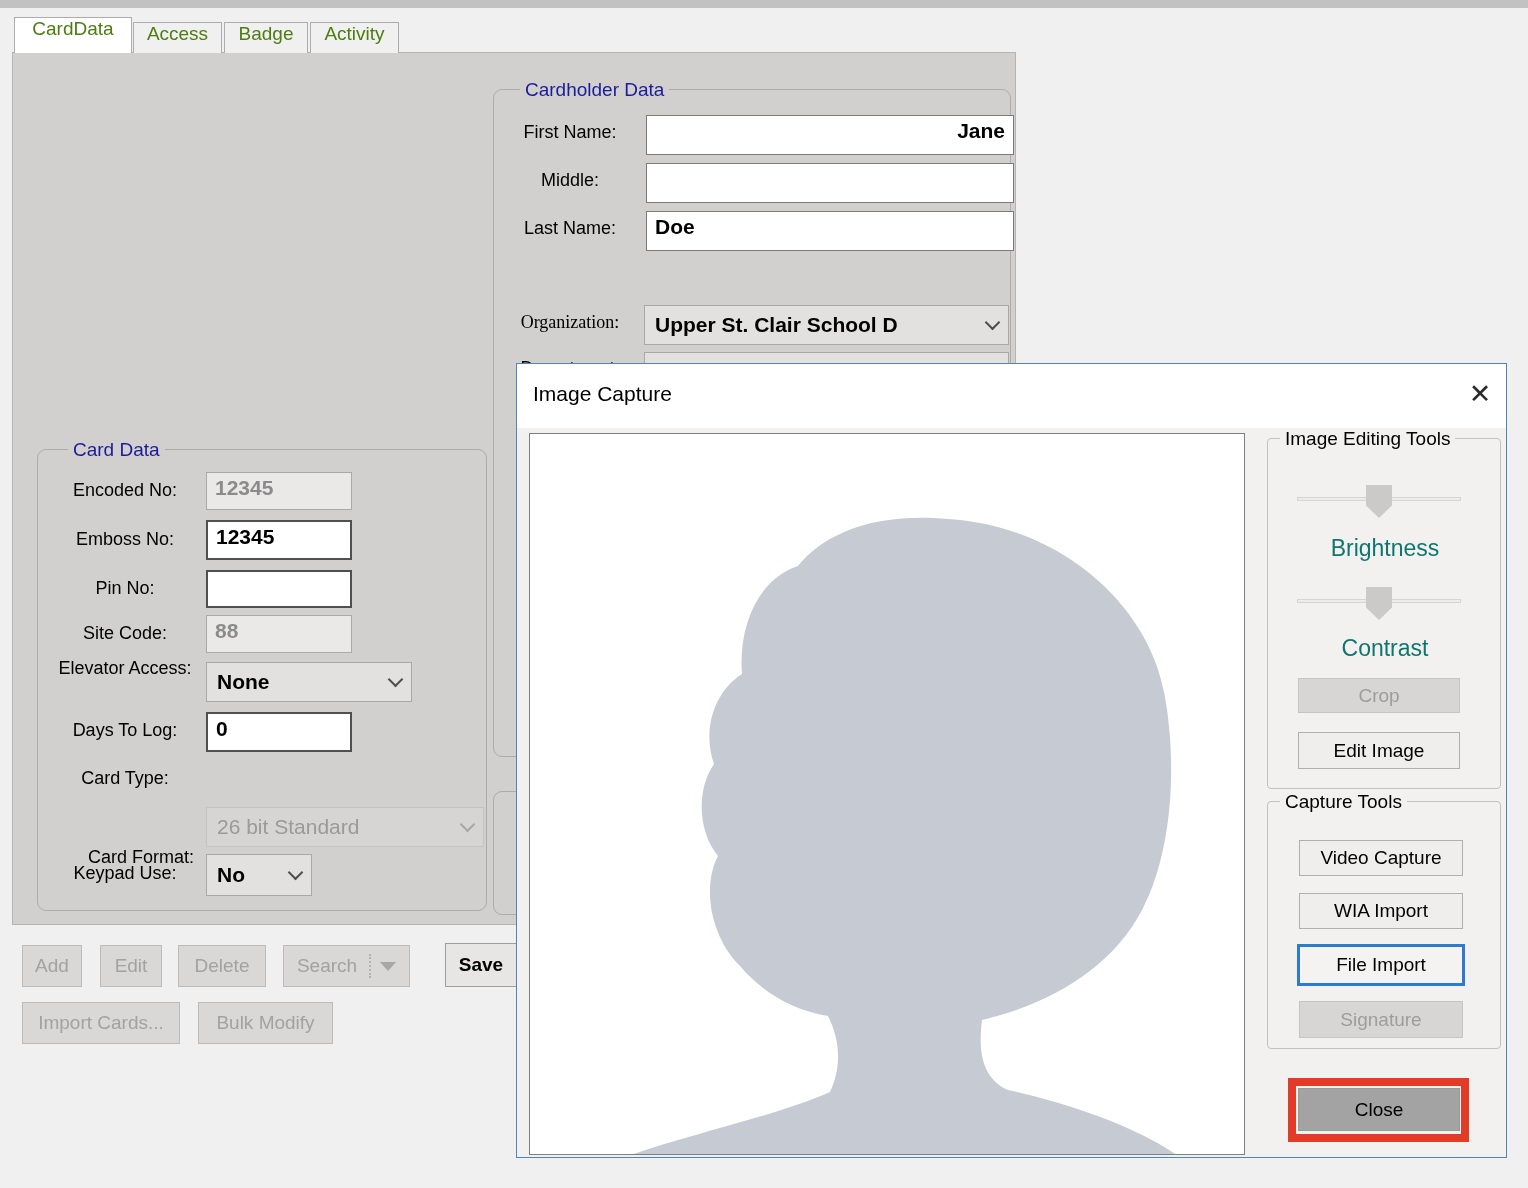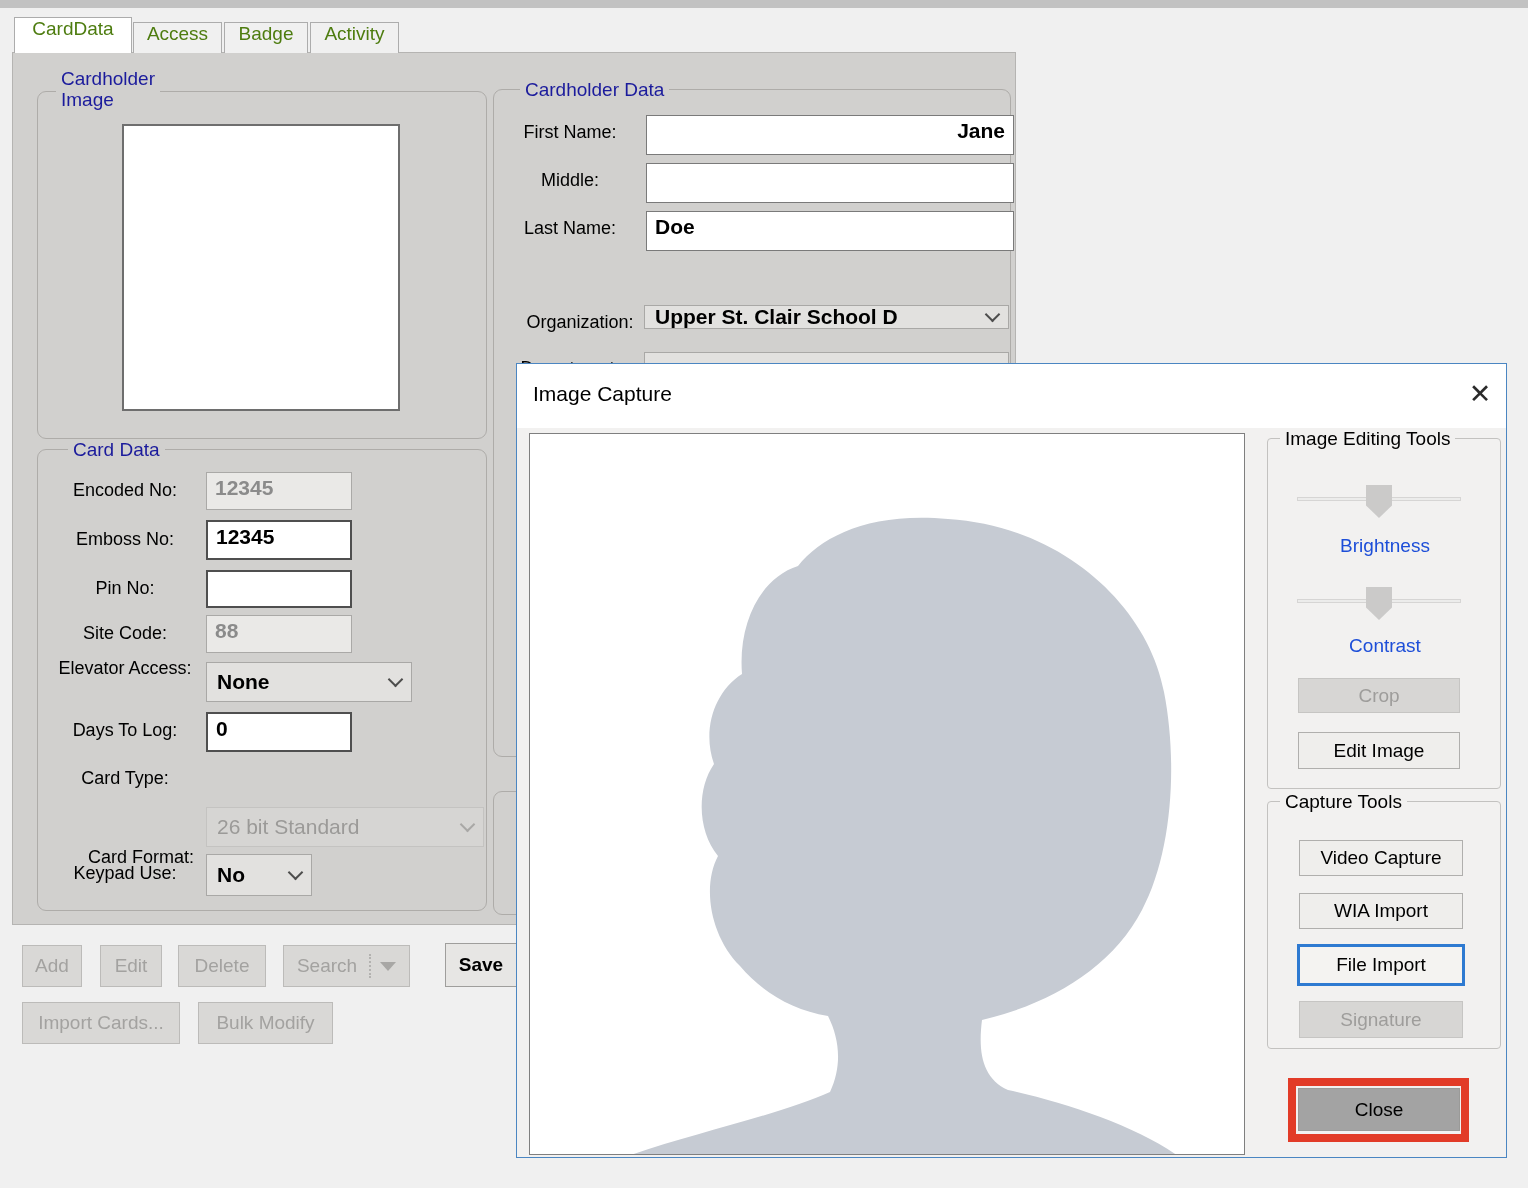--- a/index.html
+++ b/index.html
@@ -60,21 +60,21 @@
                border:1px solid #7f7f7f; overflow:hidden; }
 
   .dbtn { position:absolute; background:#efeeec; border:1px solid #b0afad; color:#000; font-size:19px;
           display:flex; align-items:center; justify-content:center; }
   .dbtn.disabled { background:#d7d6d4; border-color:#c6c5c3; color:#9e9d9b; }
   .dbtn.focused { border:3px solid #2e7ad1; background:#f4f3f1; }
 
   .slider-track { position:absolute; height:4px; background:#ececeb; border:1px solid #d6d5d4; }
   .slider-thumb { position:absolute; width:26px; height:33px; background:#cbcac9;
                   clip-path:polygon(0 0,100% 0,100% 62%,50% 100%,0 62%); }
-  .slider-label { position:absolute; width:234px; text-align:center; font-size:19px; color:#1d4ed8; }
+  .slider-label { position:absolute; width:234px; text-align:center; font-size:23px; color:#0f766e; }
 
   .red-rect { position:absolute; border:8px solid #e23b27; z-index:12; }
   .partial { position:absolute; font-size:18px; color:#000; }
 </style>
 </head>
 <body>
 
 <div class="screen">
   <div class="topstrip"></div>
 
@@ -86,39 +86,35 @@
     </div>
   <div class="tab" style="left:224px; width:84px;">
       <span>Badge</span>
     </div>
   <div class="tab" style="left:310px; width:89px;">
       <span>Activity</span>
     </div>
 
   <div class="panel">
 
-    <div class="group" style="left:24px; top:38px; width:450px; height:348px;">
-      <div class="group-caption" style="left:18px; top:-24px; width:104px;">Cardholder Image</div>
-      <div style="position:absolute; left:84px; top:32px; width:278px; height:287px; background:#fff; border:2px solid #6e6e6e;"></div>
-    </div>
 
     <div class="group" style="left:480px; top:36px; width:518px; height:668px;">
       <div class="group-caption" style="left:26px;">Cardholder Data</div>
 
       <div class="lbl" style="left:10px; top:32px; width:132px;">First Name:</div>
       <div class="tb" style="left:152px; top:25px; width:368px; height:40px;text-align:right;">Jane</div>
 
       <div class="lbl" style="left:10px; top:80px; width:132px;">Middle:</div>
       <div class="tb" style="left:152px; top:73px; width:368px; height:40px;"></div>
 
       <div class="lbl" style="left:10px; top:128px; width:132px;">Last Name:</div>
       <div class="tb" style="left:152px; top:121px; width:368px; height:40px;">Doe</div>
 
-      <div class="lbl" style="left:20px; top:222px; width:132px;">Organization:</div>
-      <div class="combo" style="left:150px; top:215px; width:365px; height:24px;">
+      <div class="lbl" style="left:10px; top:222px; width:132px;font-family:Liberation Serif, serif;">Organization:</div>
+      <div class="combo" style="left:150px; top:215px; width:365px; height:40px;">
         <span class="val">Upper St. Clair School D</span>
         <span class="chev"></span>
       </div>
 
       <div class="lbl" style="left:10px; top:268px; width:132px;">Department:</div>
       <div class="combo" style="left:150px; top:262px; width:365px; height:40px;">
         <span class="val">LTSDA</span>
       </div>
 
       <div class="partial" style="left:25px; top:449px;">A</div>

